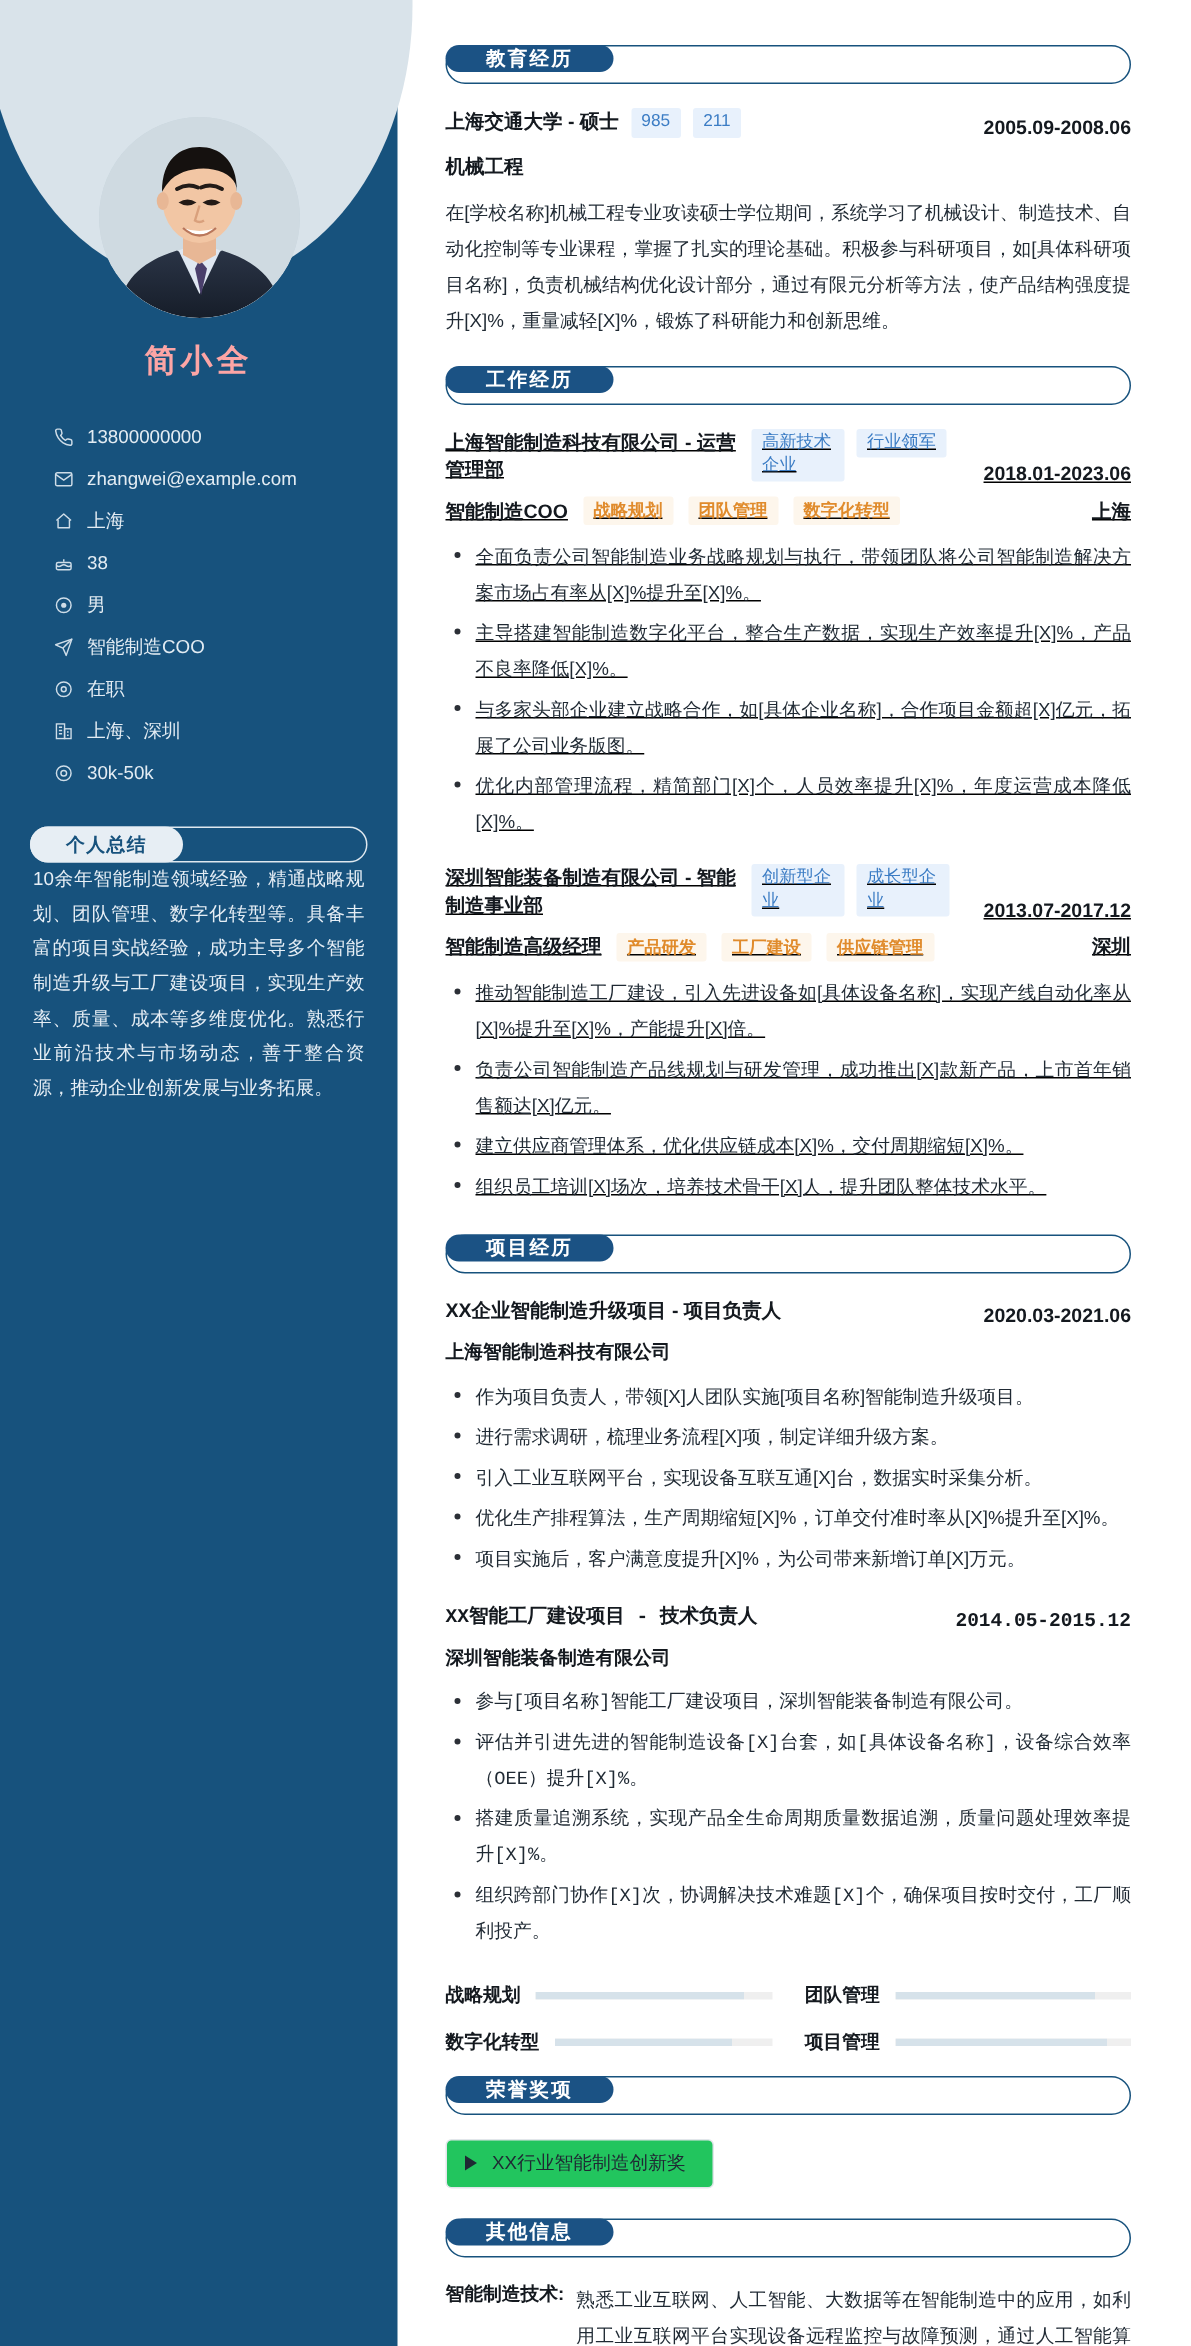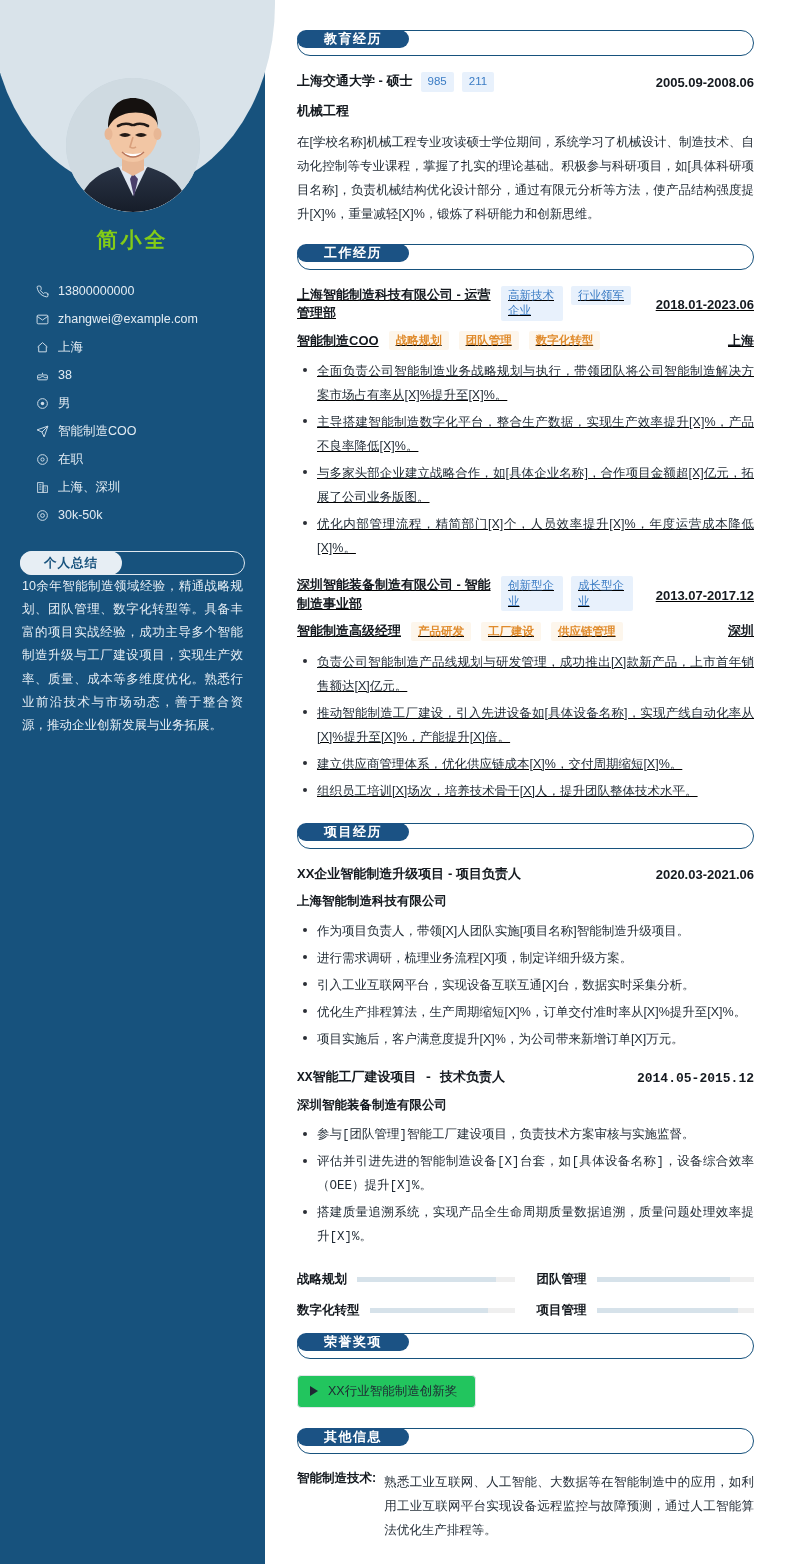--- a/index.html
+++ b/index.html
@@ -42,21 +42,21 @@
     overflow:hidden;
     z-index:3;
   }
   .avatar-svg { display:block; width:134px; height:134px; }
   .name {
     position:absolute;
     left:0; right:0; top:226px;
     text-align:center;
     font-size:21px; font-weight:bold;
     letter-spacing:3px;
-    color:#84cc16;
+    color:#fca5a5;
     z-index:4;
   }
 
   .contact { padding:0 0 0 36px; margin-top:-16px;text-align:center; }
   .c-row {
     display:flex; align-items:center;
     margin-bottom:13px;
     font-size:12.5px;
     color:#e3ecf3;
     line-height:1.2;
@@ -111,21 +111,21 @@
     border-radius:13px;
     background:#1b5284;
     display:flex; align-items:center; justify-content:center;
     padding:0 16px;
     font-size:13px; font-weight:bold; color:#ffffff;
     letter-spacing:1.5px;
   }
 
   .entry { margin-bottom:14px; }
   .row1 {
-    display:flex; align-items:center; justify-content:space-between;
+    display:flex; align-items:flex-end; justify-content:space-between;
     gap:10px;
   }
   .row1-left { display:flex; align-items:flex-start; flex-wrap:wrap; gap:6px 8px; max-width:360px; }
   .org {
     font-size:13px; font-weight:bold; color:#14191f;
     line-height:1.45;
   }
   .org.narrow { max-width:196px; }
   .date {
     font-size:13px; font-weight:bold; color:#14191f;
@@ -422,22 +422,22 @@
         <div class="row2">
           <div class="row2-left">
             <span class="title">智能制造高级经理</span>
             <span class="tag-orange">产品研发</span>
             <span class="tag-orange">工厂建设</span>
             <span class="tag-orange">供应链管理</span>
           </div>
           <span class="loc">深圳</span>
         </div>
         <ul class="bullets">
+          <li>推动智能制造工厂建设，引入先进设备如[具体设备名称]，实现产线自动化率从[X]%提升至[X]%，产能提升[X]倍。</li>
           <li>负责公司智能制造产品线规划与研发管理，成功推出[X]款新产品，上市首年销售额达[X]亿元。</li>
-          <li>推动智能制造工厂建设，引入先进设备如[具体设备名称]，实现产线自动化率从[X]%提升至[X]%，产能提升[X]倍。</li>
           <li>建立供应商管理体系，优化供应链成本[X]%，交付周期缩短[X]%。</li>
           <li>组织员工培训[X]场次，培养技术骨干[X]人，提升团队整体技术水平。</li>
         </ul>
       </div>
     </section>
 
     <section class="sec" style="margin-top:20px;">
       <div class="sec-head">
         <div class="pill">项目经历</div>
       </div>
@@ -457,23 +457,24 @@
         </ul>
       </div>
 
       <div class="entry" style="margin-top:18px;font-family:Liberation Mono, monospace;">
         <div class="row1">
           <span class="org">XX智能工厂建设项目 - 技术负责人</span>
           <span class="date">2014.05-2015.12</span>
         </div>
         <div class="sub">深圳智能装备制造有限公司</div>
         <ul class="bullets">
-          <li>参与[团队管理]智能工厂建设项目，负责技术方案审核与实施监督。</li>
+          <li>参与[项目名称]智能工厂建设项目，深圳智能装备制造有限公司。</li>
           <li>评估并引进先进的智能制造设备[X]台套，如[具体设备名称]，设备综合效率（OEE）提升[X]%。</li>
           <li>搭建质量追溯系统，实现产品全生命周期质量数据追溯，质量问题处理效率提升[X]%。</li>
+          <li>组织跨部门协作[X]次，协调解决技术难题[X]个，确保项目按时交付，工厂顺利投产。</li>
         </ul>
       </div>
     </section>
 
     <section class="sec" style="margin-top:22px;">
       <div class="skills-grid">
         <div class="skill">
           <span class="skill-name">战略规划</span>
           <span class="bar">
               <span class="bar-fill" style="width: 88%;"></span>

